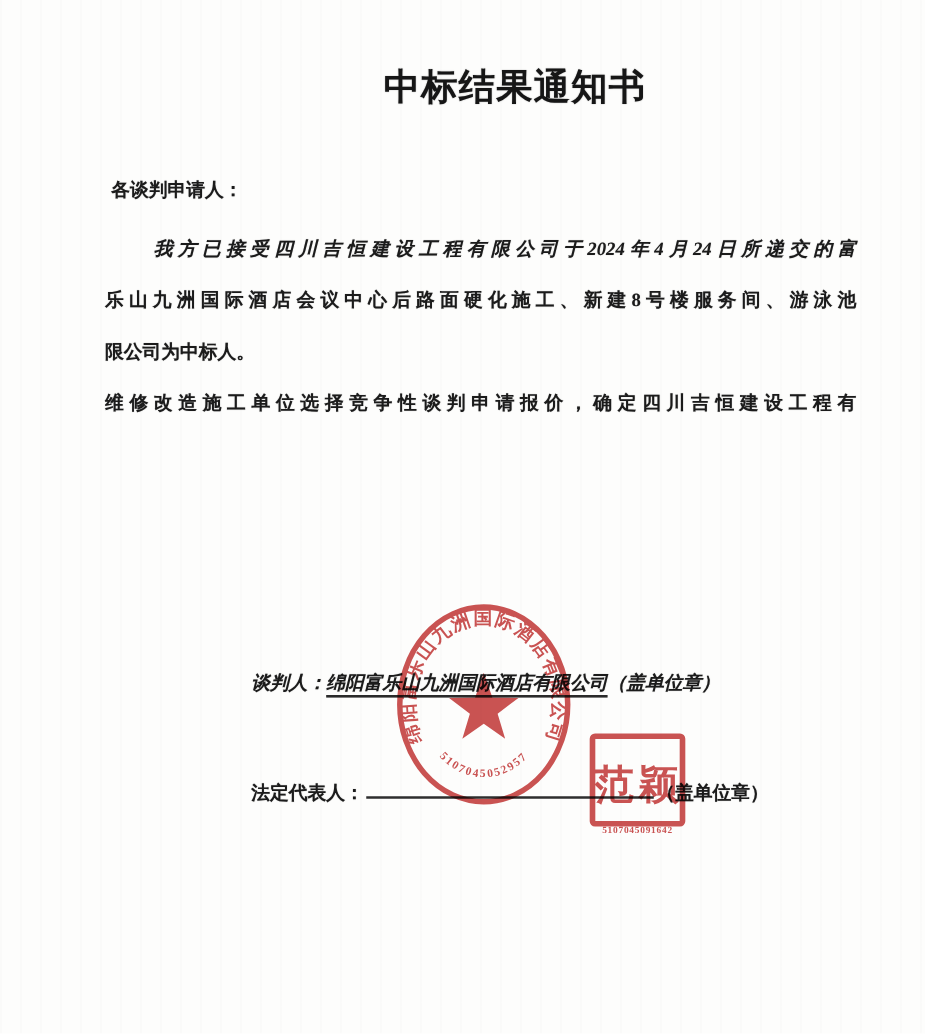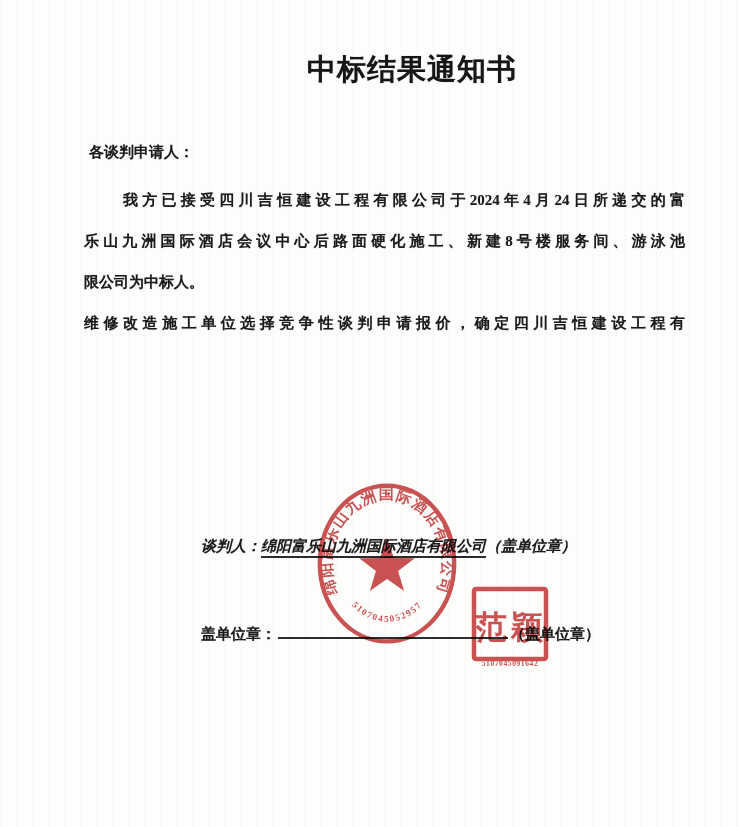--- a/index.html
+++ b/index.html
@@ -34,21 +34,21 @@
     position:absolute;left:89px;top:143px;white-space:nowrap;
   }
   .para{
     position:absolute;left:84px;top:186px;width:601px;
   }
   .pline{
     height:41px;line-height:29px;
     text-align:justify;text-align-last:justify;
     white-space:nowrap;
   }
-  .pline.indent{text-indent:39px;}
+  .pline.indent{text-indent:39px;font-style:italic;}
   .pline.last{text-align-last:left;}
   .thanks{
     position:absolute;left:84px;top:425px;text-indent:40px;white-space:nowrap;
   }
   .sig-row{
     position:absolute;left:201px;white-space:nowrap;
   }
   .sig-row.negotiator{top:537px;font-style:italic;}
   .sig-row.legal{top:619px;}
   .company-underline{
@@ -92,21 +92,21 @@
     <div class="pline last">限公司为中标人。</div>
     <div class="pline">维修改造施工单位选择竞争性谈判申请报价，确定四川吉恒建设工程有</div>
   </div>
 
 
   <div class="sig-row negotiator body-text">
     <span>谈判人：</span><span class="company-underline">绵阳富乐山九洲国际酒店有限公司</span><span>（盖单位章）</span>
   </div>
 
   <div class="sig-row legal body-text">
-    <span>盖单位章：</span><span class="sign-line"></span><span>（盖单位章）</span>
+    <span>法定代表人：</span><span class="sign-line"></span><span>（盖单位章）</span>
   </div>
 
 
   <svg class="seal seal-round" viewBox="0 0 150 168" xmlns="http://www.w3.org/2000/svg">
     <defs>
       <path id="ringPath" d="M 21.4 106.6 A 57 66 0 1 1 128.6 106.6" fill="none"></path>
       <path id="numPath" d="M 30 114 A 52 60 0 0 0 120 114" fill="none"></path>
     </defs>
     <ellipse cx="75" cy="84" rx="69" ry="80" fill="none" stroke="#c43b3b" stroke-width="4.5"></ellipse>
     <polygon fill="#c43b3b" points="75,58 82.1,78.3 103.5,78.7 86.4,91.7 92.6,112.3 75,100 57.4,112.3 63.6,91.7 46.5,78.7 67.9,78.3"></polygon>

